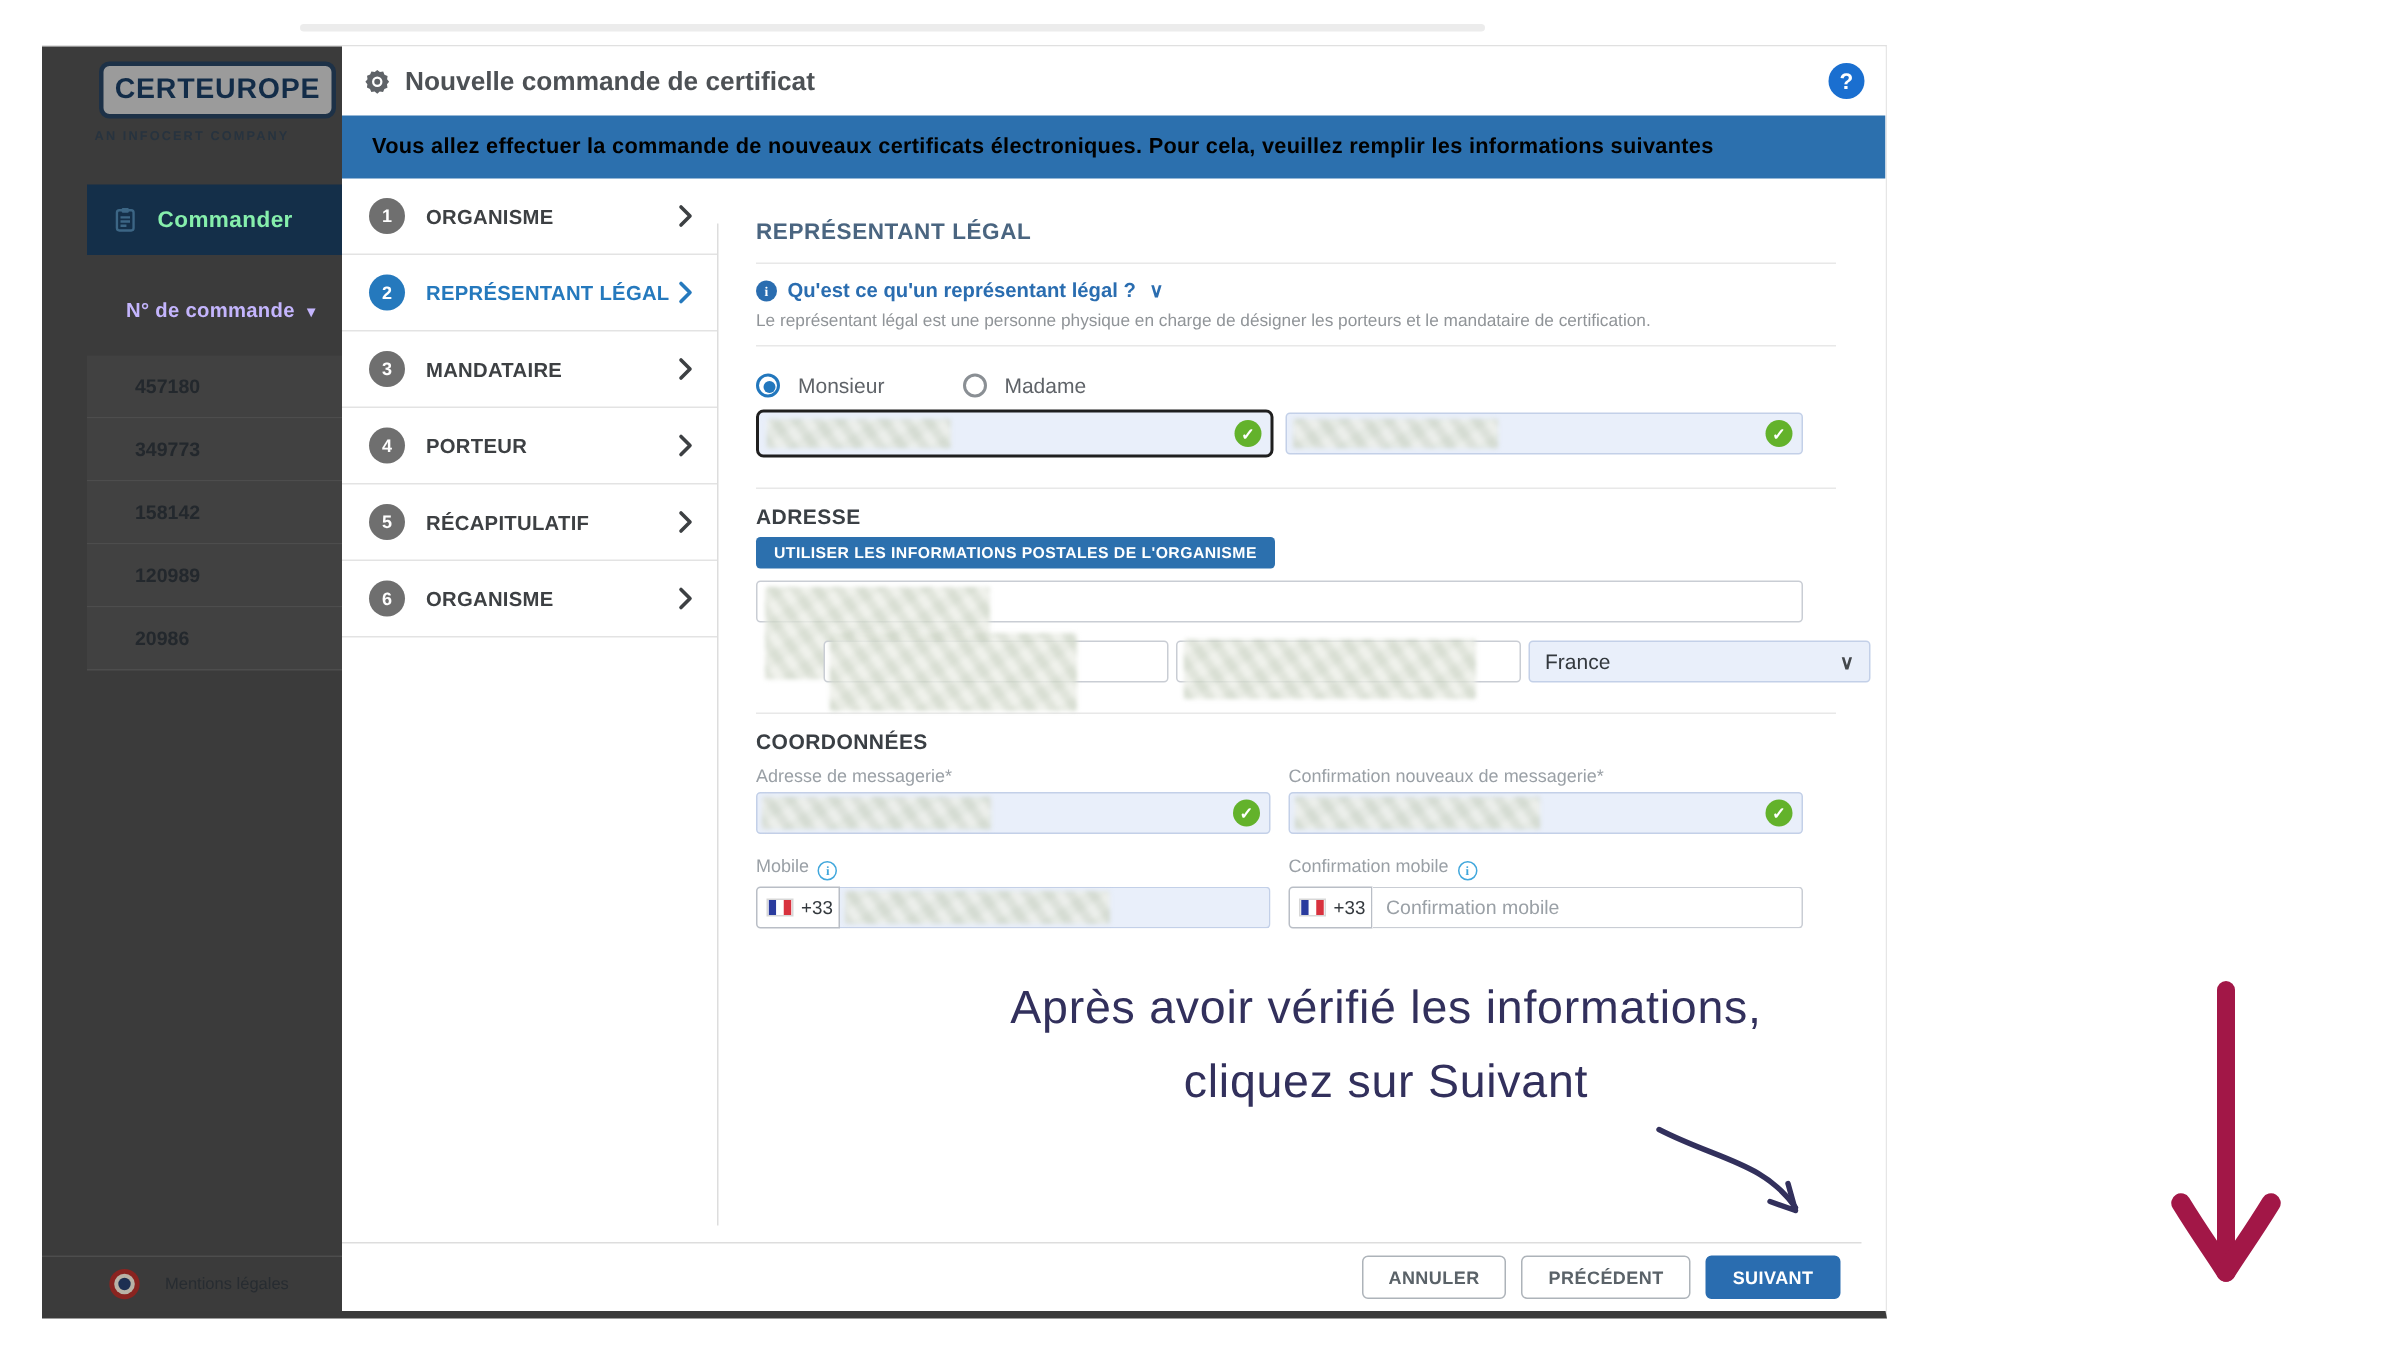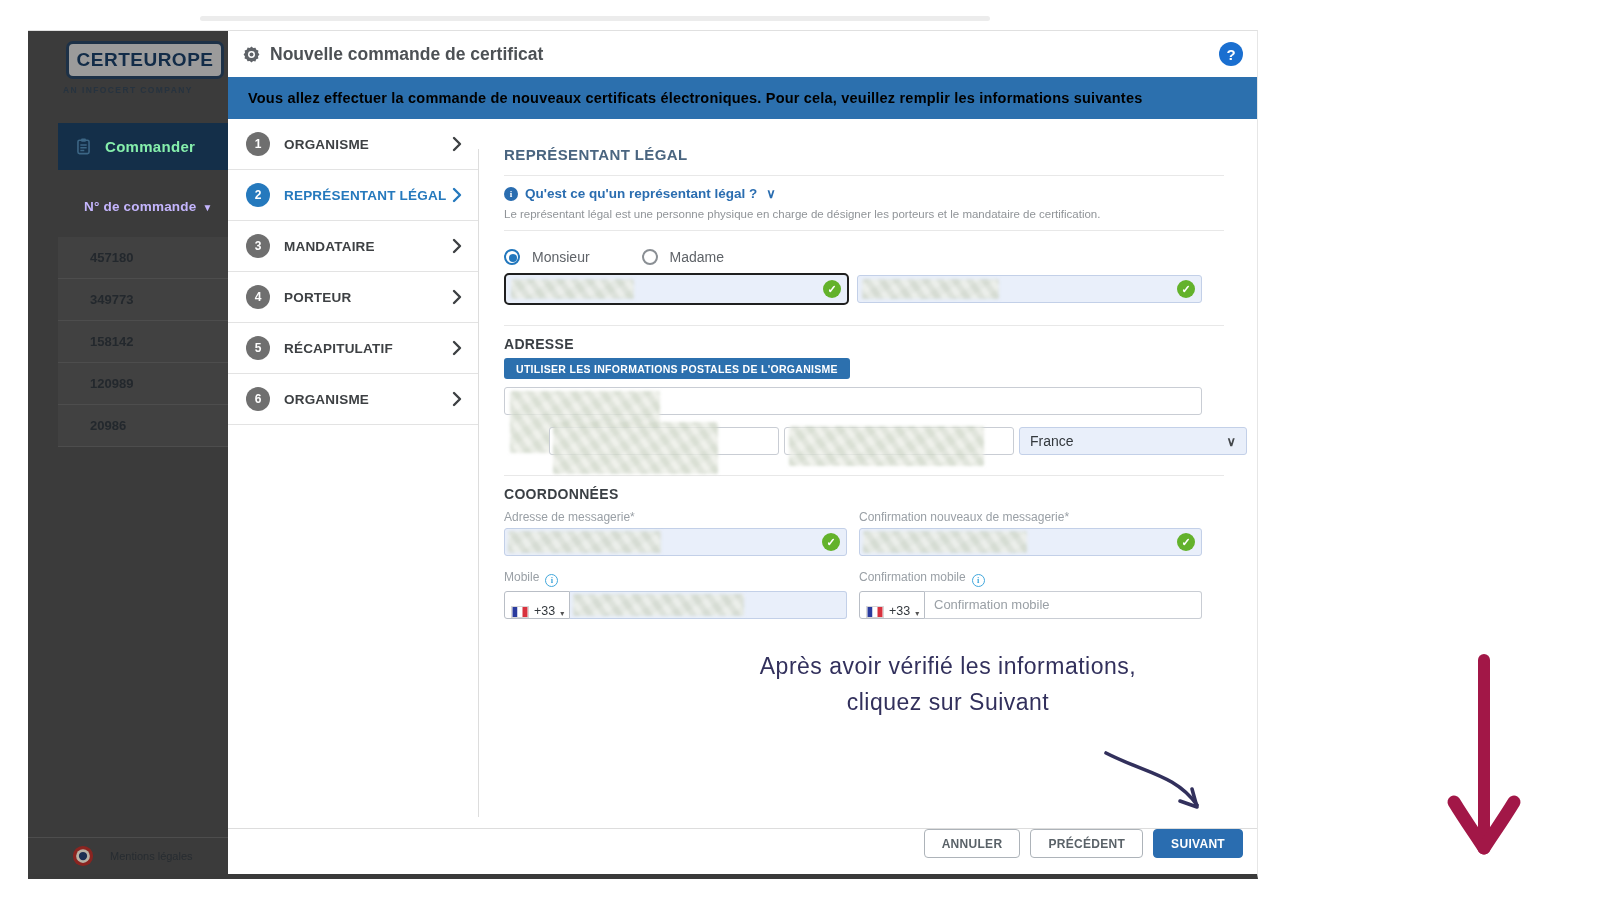--- a/index.html
+++ b/index.html
@@ -104,41 +104,41 @@
   .select-value { font-size:14px; color:#33383d; }
   .select-caret { margin-left:auto; font-size:13px; color:#44484c; font-weight:bold; }
 
   .lbl { font-size:12px; color:#9aa0a6; }
   .lbl-row { display:flex; }
   .info-outline { display:inline-flex; width:13px; height:13px; border-radius:50%;
                   border:1.5px solid #41a7dc; color:#41a7dc; font-size:8.5px; font-weight:bold;
                   align-items:center; justify-content:center; margin-left:6px; vertical-align:-2px;
                   font-family:"Liberation Serif", serif; }
   .phone-group { display:flex; }
-  .prefix-box { width:66px; height:28px; border:1px solid #b9bec6; border-radius:3px 0 0 3px;
-                background:#fff; display:flex; align-items:flex-end; gap:5px; padding:0 6px; cursor:pointer; }
+  .prefix-box { width:56px; height:28px; border:1px solid #b9bec6; border-radius:3px 0 0 3px;
+                background:#fff; display:flex; align-items:center; gap:5px; padding:0 6px; cursor:pointer; }
   .prefix-box .flag { width:18px; height:12px; flex:none; border:1px solid #d7d7d7; }
   .prefix-val { font-size:12.5px; color:#33383d; }
   .prefix-caret { font-size:8px; color:#555; }
   .phone-input { flex:1; border-left:none; border-radius:0 3px 3px 0; }
   input.native { border:none; outline:none; background:transparent; width:100%; height:100%;
                  padding:0 9px; font-size:13px; color:#33383d; font-family:"Liberation Sans", sans-serif; }
   input.native::placeholder { color:#9aa0a6; }
 
-  .modal-footer { position:absolute; left:0; right:0; bottom:0; height:46px; background:#fff;
-                  border-top:1px solid #ddd; display:flex; justify-content:flex-end;
+  .modal-footer { position:absolute; left:0; right:16px; bottom:0; height:46px; background:#fff;
+                  border-top:1px solid #ddd; display:flex; align-items:center; justify-content:flex-end;
                   gap:10px; padding-right:14px; z-index:5; }
   .btn { height:29px; padding:0 17px; border-radius:4px; font-size:12px; font-weight:bold;
          letter-spacing:.3px; font-family:"Liberation Sans", sans-serif; cursor:pointer; }
   .btn.outline { background:#fff; border:1px solid #adb3b9; color:#5a6268; }
   .btn.primary { background:#2a6db0; border:1px solid #2a6db0; color:#fff; }
 
   
-  .annotation { position:absolute; left:648px; top:648px; width:600px; text-align:center;
-                font-size:23px; font-weight:300; color:#32305c; letter-spacing:.5px;
+  .annotation { position:absolute; left:624px; top:648px; width:600px; text-align:center;
+                font-size:31px; font-weight:300; color:#32305c; letter-spacing:.5px;
                 line-height:1.58; z-index:10; }
   .curve-arrow { position:absolute; left:1100px; top:745px; z-index:10; }
   .big-arrow { position:absolute; left:1438px; top:652px; z-index:10; }
 
   .mt4{margin-top:4px;} .mt6{margin-top:6px;} .mt8{margin-top:8px;} .mt10{margin-top:10px;}
   .mt12{margin-top:12px;padding-left:45px;} .mt14{margin-top:14px;} .mt18{margin-top:18px;} .mt20{margin-top:20px;}
 </style>
 </head>
 <body>
 

